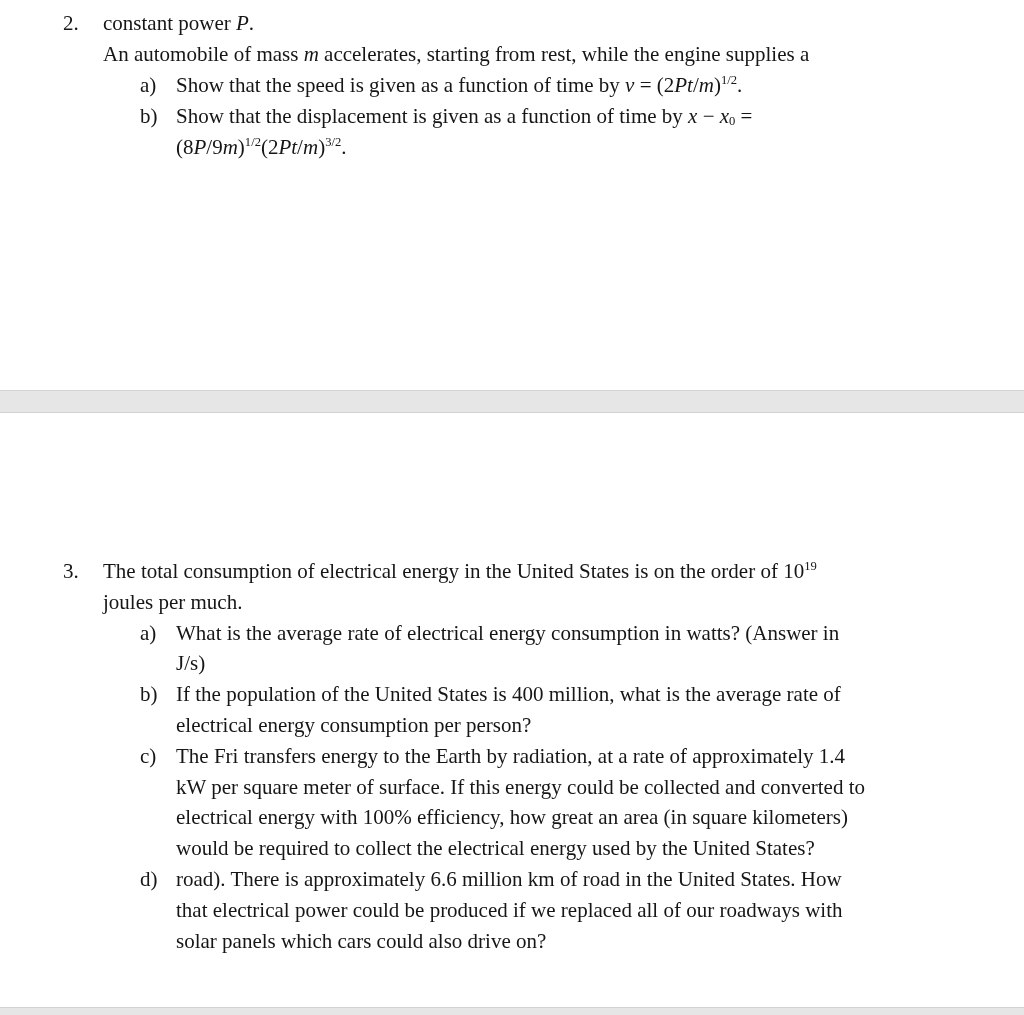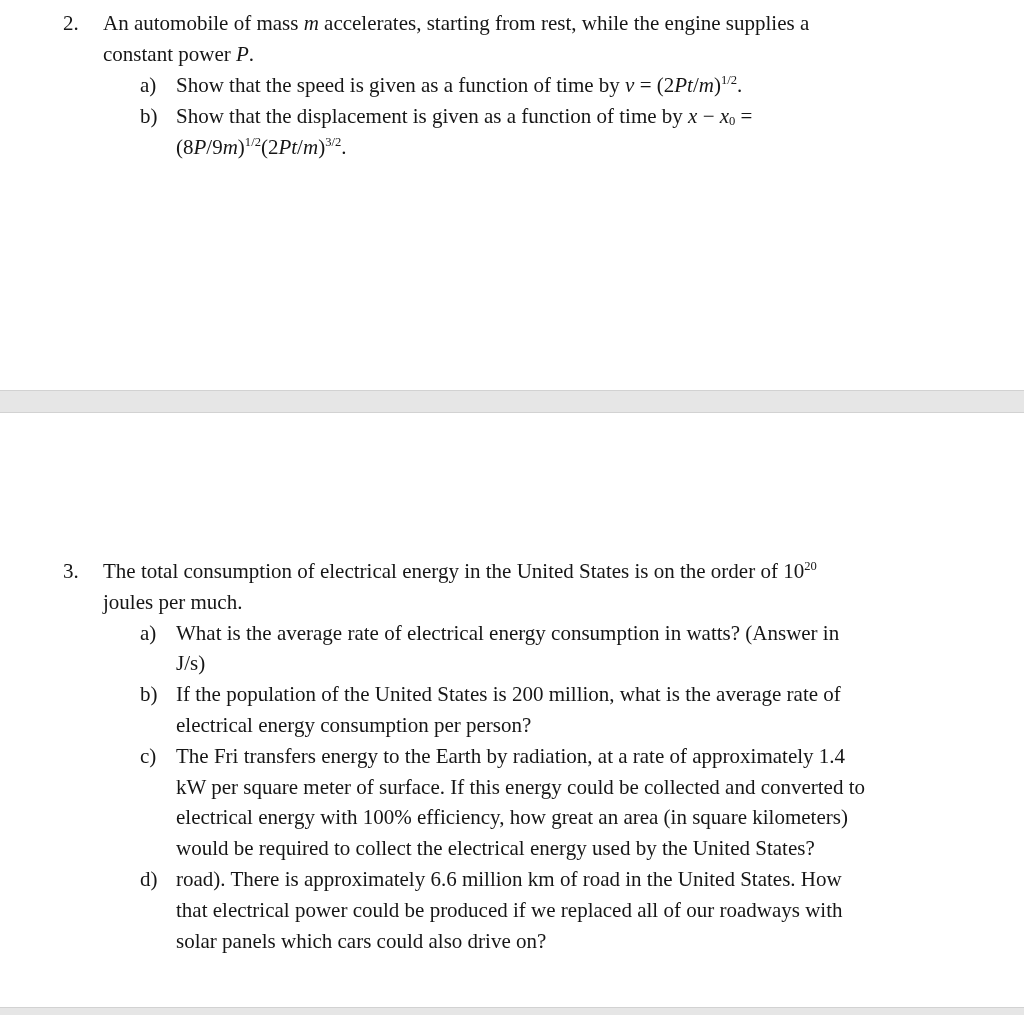--- a/index.html
+++ b/index.html
@@ -59,22 +59,22 @@
   }
 </style>
 </head>
 <body>
 
 <div class="page">
 
   <section class="problem" id="problem-2">
     <span class="pnum">2.</span>
     <div class="pbody">
+      <div class="line"><span>constant power </span><span class="it">P</span><span>.</span></div>
       <div class="line"><span>An automobile of mass </span><span class="it">m</span><span> accelerates, starting from rest, while the engine supplies a</span></div>
-      <div class="line"><span>constant power </span><span class="it">P</span><span>.</span></div>
       <div class="parts">
         <div class="part">
           <span class="plabel">a)</span>
           <div class="ptext">
             <div class="line"><span>Show that the speed is given as a function of time by </span><span class="it">v</span><span> = (2</span><span class="it">Pt</span><span>/</span><span class="it">m</span><span>)</span><sup>1/2</sup><span>.</span></div>
           </div>
         </div>
         <div class="part">
           <span class="plabel">b)</span>
           <div class="ptext">
@@ -84,34 +84,34 @@
         </div>
       </div>
     </div>
   </section>
 
   <div class="page-separator"></div>
 
   <section class="problem" id="problem-3">
     <span class="pnum">3.</span>
     <div class="pbody">
-      <div class="line"><span>The total consumption of electrical energy in the United States is on the order of 10</span><sup>20</sup></div>
+      <div class="line"><span>The total consumption of electrical energy in the United States is on the order of 10</span><sup>19</sup></div>
       <div class="line"><span>joules per much.</span></div>
       <div class="parts">
         <div class="part">
           <span class="plabel">a)</span>
           <div class="ptext">
             <div class="line"><span>What is the average rate of electrical energy consumption in watts? (Answer in</span></div>
             <div class="line"><span>J/s)</span></div>
           </div>
         </div>
         <div class="part">
           <span class="plabel">b)</span>
           <div class="ptext">
-            <div class="line"><span>If the population of the United States is 200 million, what is the average rate of</span></div>
+            <div class="line"><span>If the population of the United States is 400 million, what is the average rate of</span></div>
             <div class="line"><span>electrical energy consumption per person?</span></div>
           </div>
         </div>
         <div class="part">
           <span class="plabel">c)</span>
           <div class="ptext">
             <div class="line"><span>The Fri transfers energy to the Earth by radiation, at a rate of approximately 1.4</span></div>
             <div class="line"><span>kW per square meter of surface. If this energy could be collected and converted to</span></div>
             <div class="line"><span>electrical energy with 100% efficiency, how great an area (in square kilometers)</span></div>
             <div class="line"><span>would be required to collect the electrical energy used by the United States?</span></div>

